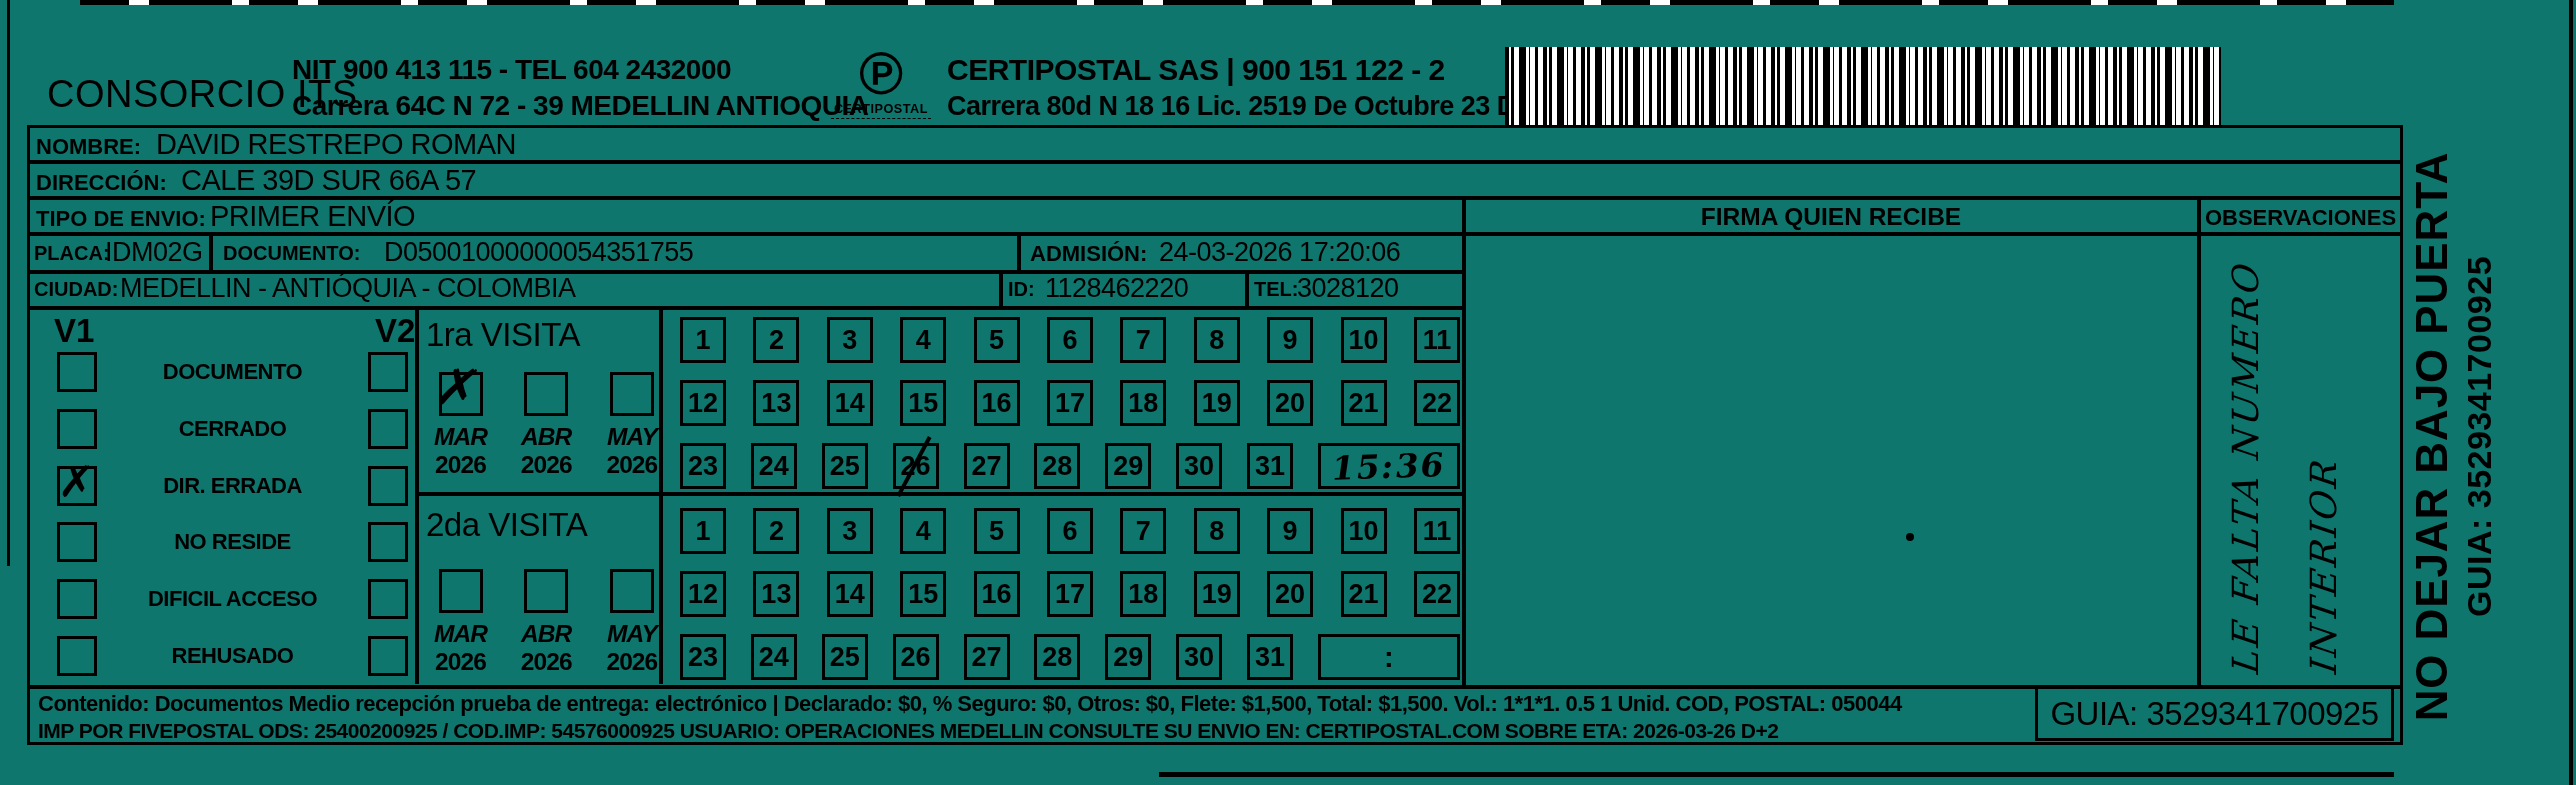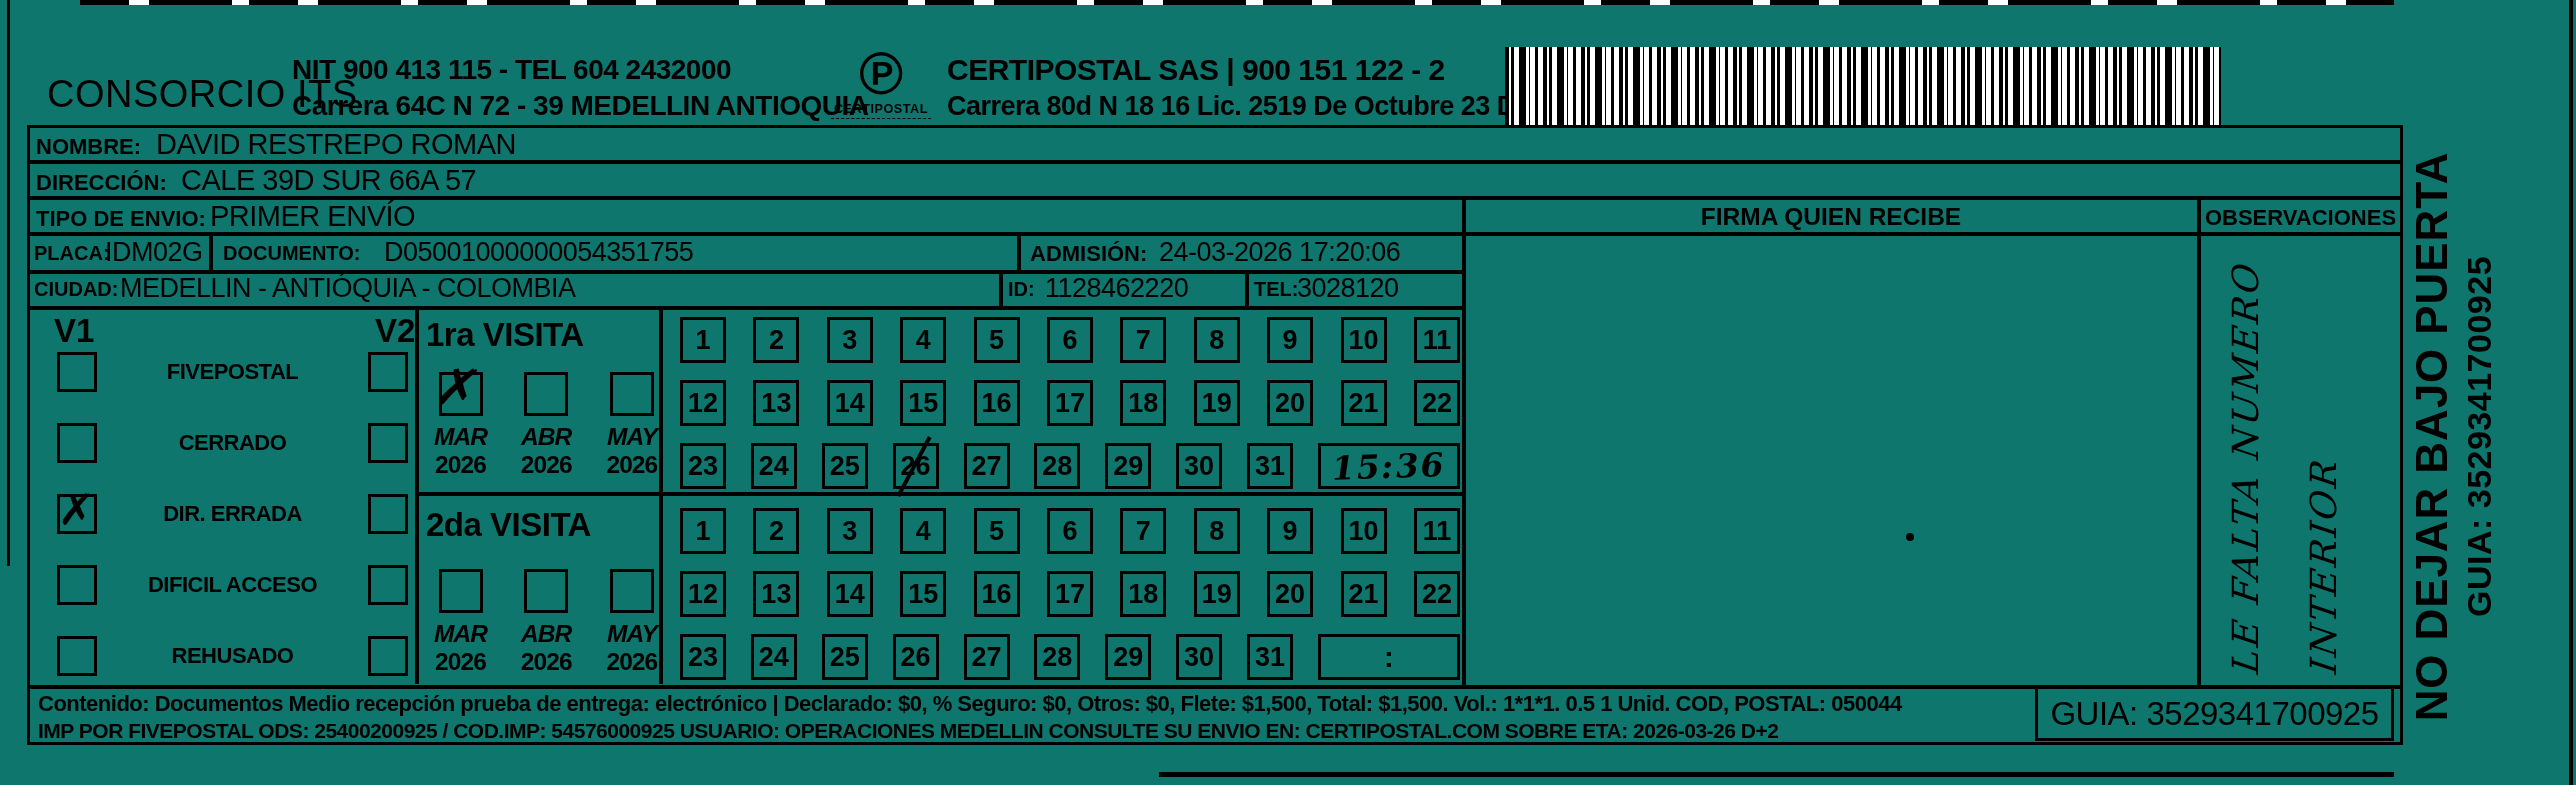--- a/index.html
+++ b/index.html
@@ -44,21 +44,21 @@
   .cbox{width:34px;height:34px;border:3.6px solid #000;position:relative;flex:0 0 auto;}
   .status-label{flex:1;text-align:center;font-size:22px;font-weight:bold;letter-spacing:-0.5px;}
   .status-row .cbox:first-child{margin-left:23.6px;}
   .status-row .cbox:last-child{margin-right:3.6px;}
   
   .hand-x{position:absolute;left:-5.4px;top:-14.5px;font-size:53px;line-height:53px;
     font-family:"DejaVu Serif",serif;transform:rotate(6deg) skewX(-6deg);}
   .hand-x-small{position:absolute;left:-1.8px;top:-9px;font-size:44px;line-height:44px;
     font-family:"DejaVu Serif",serif;transform:rotate(2deg);}
   
-  .visit-title{font-size:33px;font-weight:bold;letter-spacing:-0.5px;}
+  .visit-title{font-size:33px;font-weight:normal;letter-spacing:-0.5px;}
   .months{display:flex;gap:12.7px;}
   .month-col{width:73px;text-align:center;}
   .month-box{width:38px;height:38px;border:3.6px solid #000;margin:0 auto;position:relative;}
   .month-label{font-size:24.5px;font-weight:bold;margin-top:7.3px;letter-spacing:-0.9px;font-style:italic;}
   .month-year{font-size:24.5px;font-weight:bold;letter-spacing:-0.9px;}
   .day-grid{display:flex;flex-direction:column;gap:17px;width:780px;}
   .day-row{display:flex;justify-content:space-between;}
   .day-box{width:40px;height:40px;border:3.6px solid #000;display:flex;align-items:center;justify-content:center;
     font-size:27px;font-weight:bold;position:relative;}
   .time-box{width:136px;height:40px;border:3.6px solid #000;display:flex;align-items:center;justify-content:center;position:relative;}
@@ -150,33 +150,38 @@
   <span class="abs lab row-label-sm" style="left:1008px;top:278px;">ID:</span>
   <span class="abs row-val" style="left:1045px;top:273px;font-size:27px;">1128462220</span>
   <span class="abs lab row-label-sm" style="left:1254px;top:278px;">TEL:</span>
   <span class="abs row-val" style="left:1297px;top:273px;font-size:27px;">3028120</span>
 
   <span class="abs vhdr" style="left:54px;top:312px;">V1</span>
   <span class="abs vhdr" style="left:375px;top:312px;">V2</span>
   <div class="abs status-rows" id="status-rows">
       <div class="status-row">
         <div class="cbox"></div>
-        <div class="status-label">FIVEPOSTAL</div>
+        <div class="status-label">DOCUMENTO</div>
         <div class="cbox"></div>
       </div>
       <div class="status-row">
         <div class="cbox"></div>
         <div class="status-label">CERRADO</div>
         <div class="cbox"></div>
       </div>
       <div class="status-row">
         <div class="cbox">
           <span class="hand-x-small">✗</span>
         </div>
         <div class="status-label">DIR. ERRADA</div>
+        <div class="cbox"></div>
+      </div>
+      <div class="status-row">
+        <div class="cbox"></div>
+        <div class="status-label">NO RESIDE</div>
         <div class="cbox"></div>
       </div>
       <div class="status-row">
         <div class="cbox"></div>
         <div class="status-label">DIFICIL ACCESO</div>
         <div class="cbox"></div>
       </div>
       <div class="status-row">
         <div class="cbox"></div>
         <div class="status-label">REHUSADO</div>

